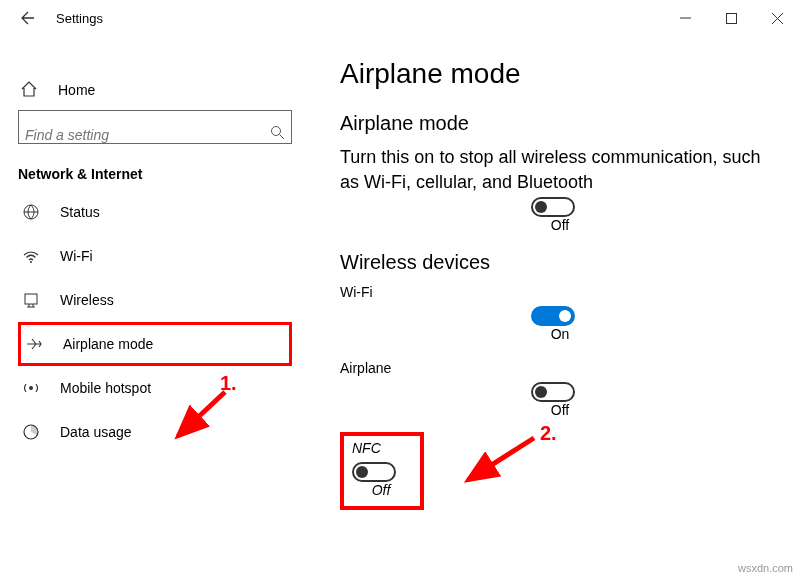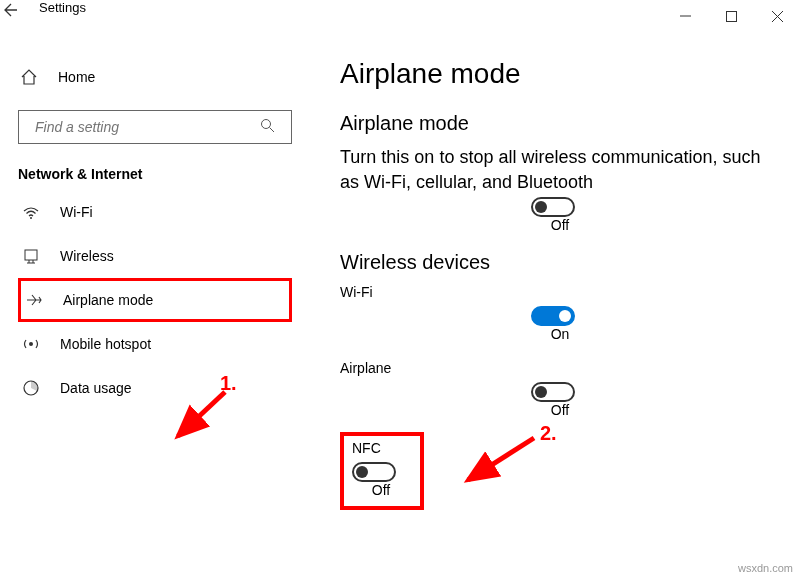--- a/index.html
+++ b/index.html
@@ -8,23 +8,23 @@
     font-size: 14px;
     color: #000;
     background: #fff;
     width: 800px;
     height: 580px;
     overflow: hidden;
     position: relative;
   }
   .titlebar {
     display: flex;
-    align-items: flex-start;
+    align-items: center;
     height: 36px;
-    padding-left: 1px;
+    padding-left: 18px;
   }
   .back-btn {
     width: 20px; height: 20px;
     display: flex; align-items: center; justify-content: center;
     margin-right: 18px;
     cursor: pointer;
   }
   .title-text { font-size: 13px; }
   .win-controls {
     margin-left: auto;
@@ -39,33 +39,33 @@
     display: flex;
     height: calc(100% - 36px);
   }
   .sidebar {
     width: 310px;
     padding-left: 18px;
     padding-right: 18px;
   }
   .home-row {
     display: flex;
-    align-items: center;
+    align-items: flex-end;
     height: 42px;
     margin-top: 20px;
     margin-bottom: 12px;
     cursor: pointer;
   }
   .home-row .icon { width: 22px; margin-right: 18px; display:flex; align-items:center; justify-content:center; }
   .search-box {
     display: flex;
-    align-items: center;
+    align-items: flex-end;
     border: 1px solid #666;
     height: 34px;
-    padding: 0 16px;
+    padding: 0 6px;
     margin-bottom: 22px;
     background: #fff;
   }
   .search-input {
     flex: 1;
     border: none;
     outline: none;
     font-size: 14px;
     color: #666;
     font-style: italic;
@@ -127,20 +127,21 @@
     width: 12px; height: 12px;
     border-radius: 50%;
     background: #fff;
   }
   .sub-label { font-size: 14px; margin-bottom: 6px; }
   .nfc-box {
     border: 4px solid red;
     padding: 4px 10px 8px 8px;
     display: inline-block;
     margin-top: -4px;
+    font-style: italic;
   }
   
   .anno {
     position: absolute;
     font-size: 20px;
     font-weight: 700;
     color: red;
     pointer-events: none;
   }
   .arrow {
@@ -201,20 +202,29 @@
       <span>
         <svg width="15" height="15" viewBox="0 0 15 15">
             <circle cx="6" cy="6" r="4.5" fill="none" stroke="#555" stroke-width="1"></circle>
             <path d="M9.5 9.5 L14 14" stroke="#555" stroke-width="1"></path>
           </svg>
       </span>
     </div>
 
     <div class="section-label">Network &amp; Internet</div>
 
+    <div class="nav-item">
+      <span class="icon">
+        <svg width="18" height="18" viewBox="0 0 18 18">
+            <circle cx="9" cy="9" r="7" fill="none" stroke="#333" stroke-width="1"></circle>
+            <path d="M2 9 H16 M9 2 C5 6 5 12 9 16 M9 2 C13 6 13 12 9 16" fill="none" stroke="#333" stroke-width="1"></path>
+          </svg>
+      </span>
+      <span>Status</span>
+    </div>
 
     <div class="nav-item">
       <span class="icon">
         <svg width="18" height="18" viewBox="0 0 18 18">
             <path d="M2 8 Q9 2 16 8 M4.5 10.5 Q9 6 13.5 10.5 M7 13 Q9 11 11 13" fill="none" stroke="#333" stroke-width="1.2"></path>
             <circle cx="9" cy="15" r="1" fill="#333"></circle>
           </svg>
       </span>
       <span>Wi-Fi</span>
     </div>

